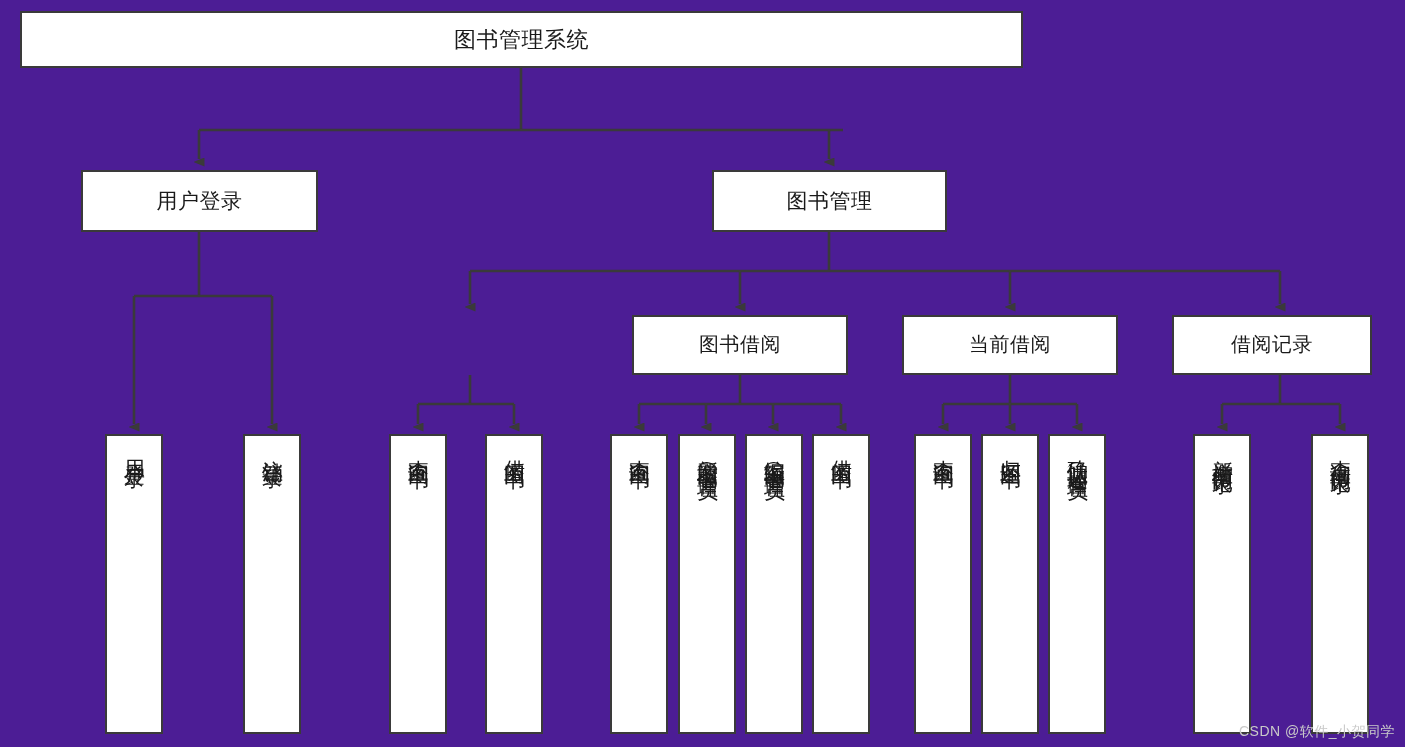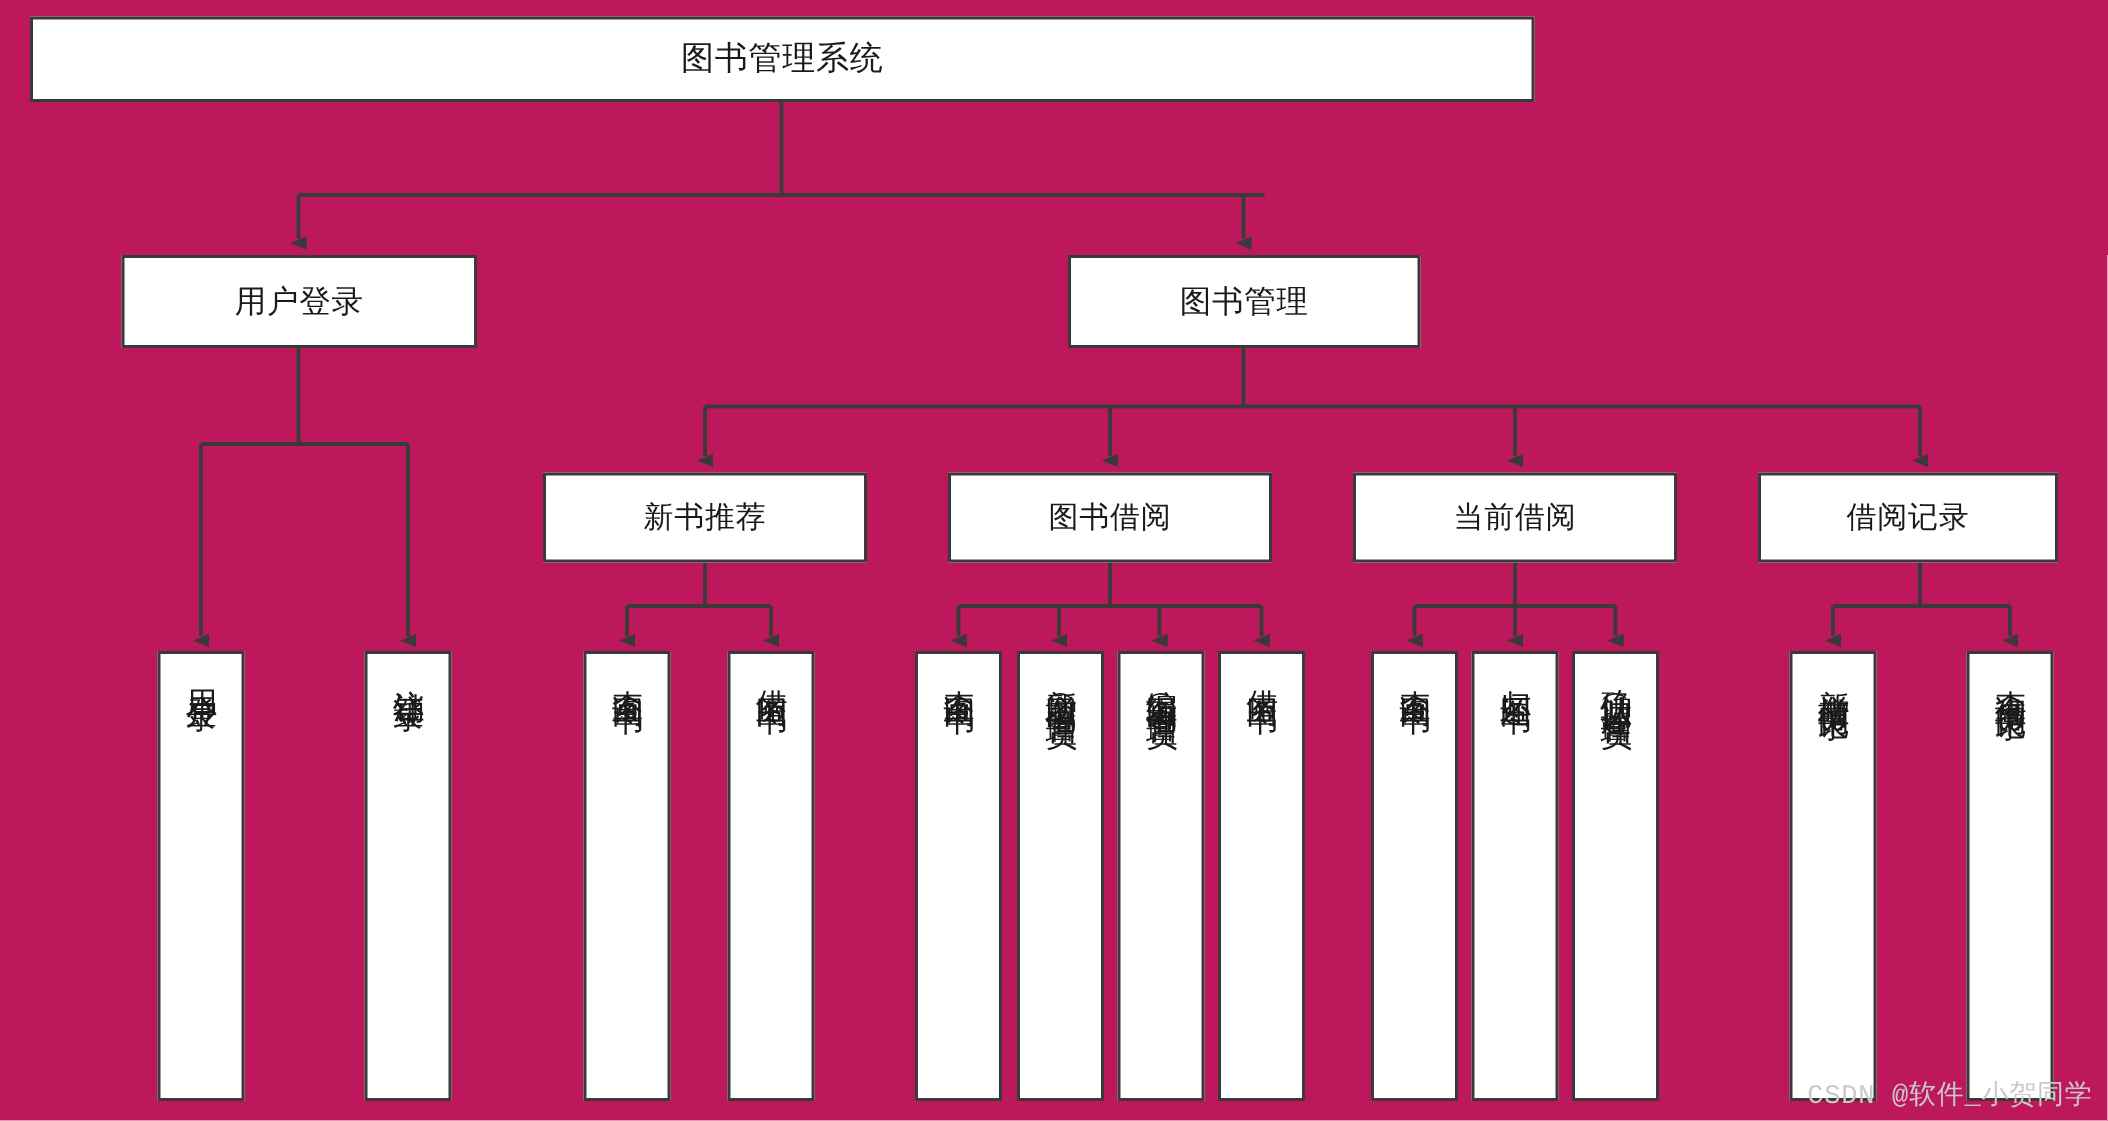--- a/index.html
+++ b/index.html
@@ -5,21 +5,21 @@
 <style>
   html, body {
     margin: 0;
     padding: 0;
     background: #ffffff;
   }
   #diagram-root {
     position: relative;
     width: 1405px;
     height: 747px;
-    background: #be185d;
+    background: #4c1d95;
     font-family: "DejaVu Sans", "Liberation Sans", sans-serif;
     overflow: hidden;
   }
   #edge-layer {
     position: absolute;
     left: 0;
     top: 0;
     width: 1405px;
     height: 747px;
     pointer-events: none;
@@ -54,23 +54,23 @@
     text-orientation: upright;
     font-size: 21px;
     line-height: 1.0;
     letter-spacing: 3px;
     white-space: nowrap;
   }
   .watermark {
     position: absolute;
     right: 10px;
     bottom: 6px;
-    font-size: 18px;
+    font-size: 14px;
     color: #c9c9c9;
-    font-family: Liberation Mono, monospace;
+    font-family: Liberation Sans, sans-serif;
     white-space: nowrap;
     z-index: 5;
     letter-spacing: 0.5px;
   }
 </style>
 </head>
 <body>
 
 <div id="diagram-root">
 
@@ -128,23 +128,20 @@
     <span class="node-label">图书管理系统</span>
   </div>
 
   <div class="node level2" style="left:81px; top:170px; width:237px; height:62px;">
     <span class="node-label">用户登录</span>
   </div>
   <div class="node level2" style="left:712px; top:170px; width:235px; height:62px;">
     <span class="node-label">图书管理</span>
   </div>
 
-  <div class="node level3" style="left:362px; top:315px; width:216px; height:60px;">
-    <span class="node-label">新书推荐</span>
-  </div>
   <div class="node level3" style="left:632px; top:315px; width:216px; height:60px;">
     <span class="node-label">图书借阅</span>
   </div>
   <div class="node level3" style="left:902px; top:315px; width:216px; height:60px;justify-content:center;">
     <span class="node-label">当前借阅</span>
   </div>
   <div class="node level3" style="left:1172px; top:315px; width:200px; height:60px;">
     <span class="node-label">借阅记录</span>
   </div>
 

